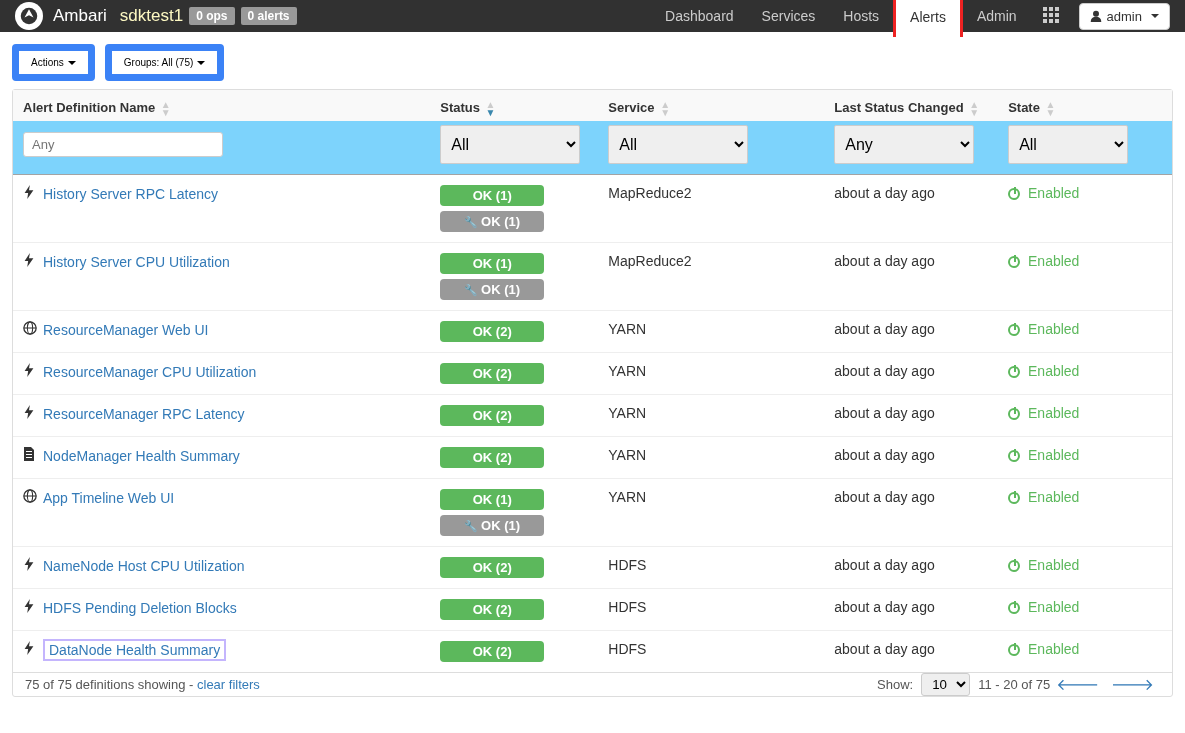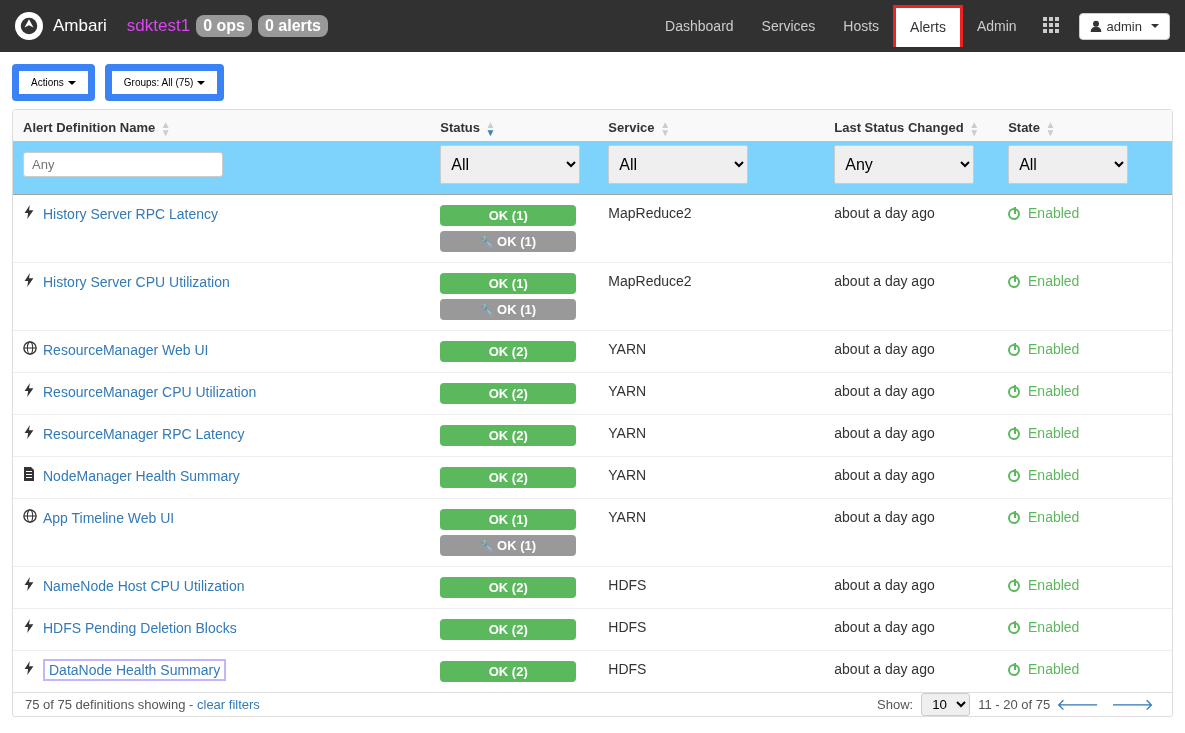--- a/index.html
+++ b/index.html
@@ -1,24 +1,24 @@
 <!DOCTYPE html>
 <html><head>
 <meta charset="utf-8">
 <style>
 * { box-sizing: border-box; margin: 0; padding: 0; }
 body { font-family: "Helvetica Neue", Helvetica, Arial, sans-serif; font-size: 14px; color: #333; background: #fff; }
 
 
-.navbar { background: #313131; color: #eee; height: 52px; display: flex; align-items: center; padding: 0 15px; }
+.navbar { background: #313131; color: #eee; height: 32px; display: flex; align-items: center; padding: 0 15px; }
 .navbar-brand { display: flex; align-items: center; color: #fff; font-size: 17px; gap: 10px; }
 .logo-circle { width: 28px; height: 28px; border-radius: 50%; background: #fff; display:flex; align-items:center; justify-content:center; }
 .logo-circle svg { width: 18px; height: 18px; }
-.cluster-name { color: #d946ef; font-size: 17px; margin-left: 20px; }
-.ops-badge, .alerts-badge-nav { background: #999; color: #fff; font-size: 16px; padding: 2px 7px; border-radius: 8px; margin-left: 6px; font-weight: bold; }
+.cluster-name { color: #fef9c3; font-size: 17px; margin-left: 13px; }
+.ops-badge, .alerts-badge-nav { background: #999; color: #fff; font-size: 12px; padding: 2px 7px; border-radius: 2px; margin-left: 6px; font-weight: bold; }
 .nav-spacer { flex: 1; }
 .nav-items { display: flex; align-items: center; height: 100%; }
 .nav-item { color: #ccc; padding: 0 14px; height: 40px; display:flex; align-items:center; cursor:pointer; font-size:14px; }
 .nav-item.highlighted { background:#fff; color:#333; border: 3px solid #e22; border-bottom:none; height:42px; margin-top:-1px;}
 .nav-grid { color:#ccc; padding:0 12px; cursor:pointer; }
 .admin-btn { background:#fff; border:1px solid #ccc; border-radius:4px; padding:5px 10px; color:#333; display:flex; align-items:center; gap:5px; cursor:pointer; font-size:13px; margin-left:8px;}
 .caret { display:inline-block; width:0; height:0; border-left:4px solid transparent; border-right:4px solid transparent; border-top:4px solid currentColor; margin-left:4px; vertical-align:middle;}
 
 
 .toolbar { padding: 12px 12px 8px 12px; display:flex; gap:10px; }
@@ -41,21 +41,21 @@
 .sort-active { color:#3a87ad; }
 
 .filter-input { width:200px; padding:4px 8px; border:1px solid #ccc; border-radius:3px; font-size:13px; }
 .filter-select { width:140px; padding:9px 6px; border:1px solid #ccc; border-radius:2px; font-size:16px; background:#efefef; }
 .filter-select.wide { width:120px; }
 
 .alert-link { color:#337ab7; text-decoration:none; cursor:pointer; }
 .alert-link.red-box { border:2px solid #c4b5fd; padding:1px 4px; }
 .icon-col { display:inline-block; width:16px; color:#333; margin-right:4px; }
 
-.status-badge { display:block; width:136px; text-align:center; background:#5cb85c; color:#fff; border-radius:4px; padding:3px 0; font-weight:bold; font-size:13px; margin-bottom:5px;}
+.status-badge { display:block; width:104px; text-align:center; background:#5cb85c; color:#fff; border-radius:4px; padding:3px 0; font-weight:bold; font-size:13px; margin-bottom:5px;}
 .status-badge.maint { background:#999; }
 .status-badge.maint::before { content:"🔧 "; font-size:11px; }
 .status-badge:last-child { margin-bottom:0; }
 
 .state-enabled { color:#5cb85c; cursor:pointer; }
 .power-icon { display:inline-block; width:12px; height:12px; border:2px solid #5cb85c; border-radius:50%; position:relative; margin-right:4px; vertical-align:-2px;}
 .power-icon::after { content:""; position:absolute; width:2px; height:7px; background:#5cb85c; top:-3px; left:4px; }
 
 
 .table-footer { display:flex; align-items:center; padding:0 12px; border-top:1px solid #ddd; font-size:13px; color:#555;}

